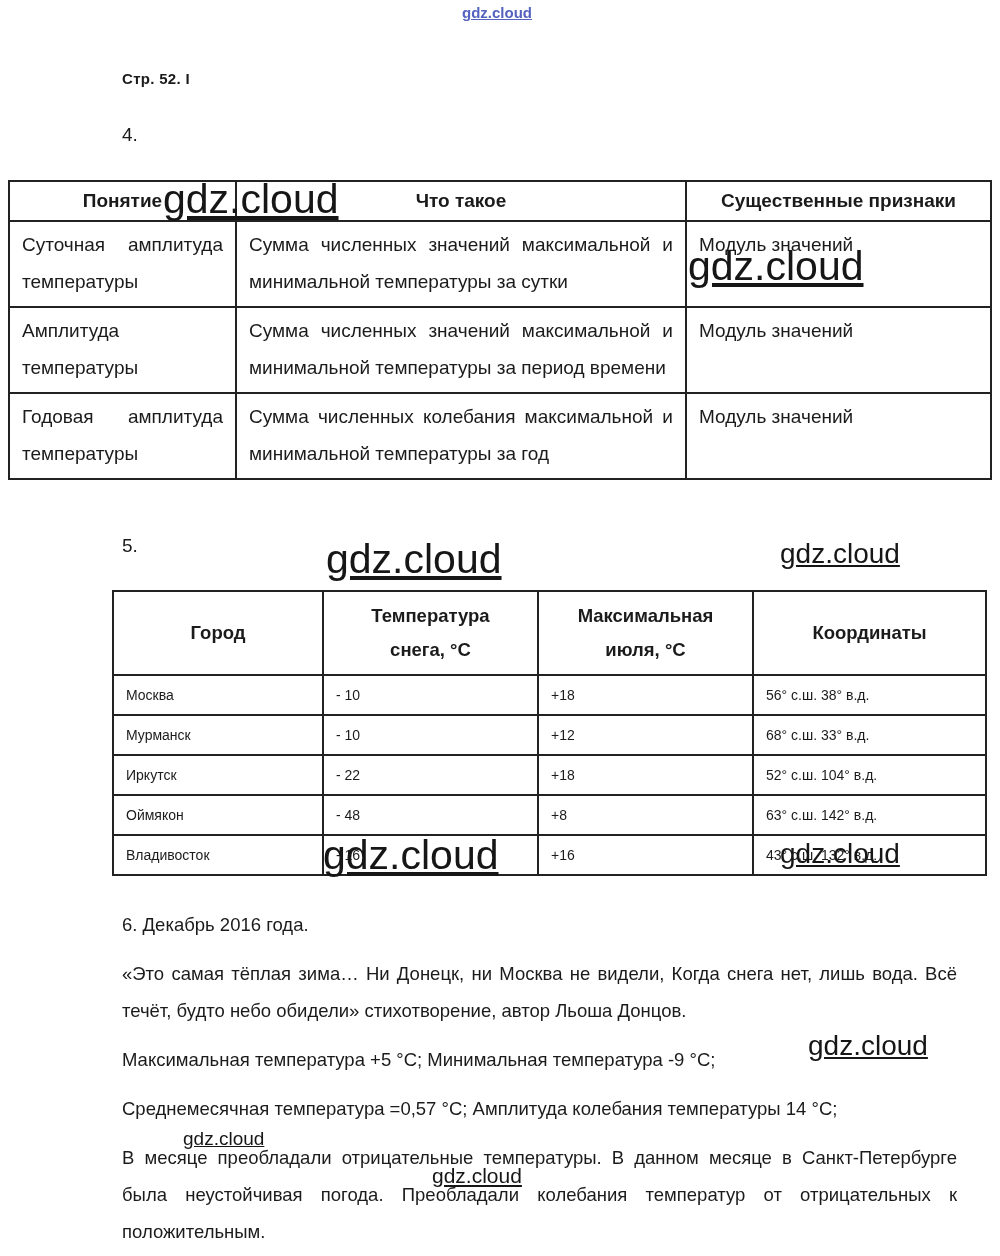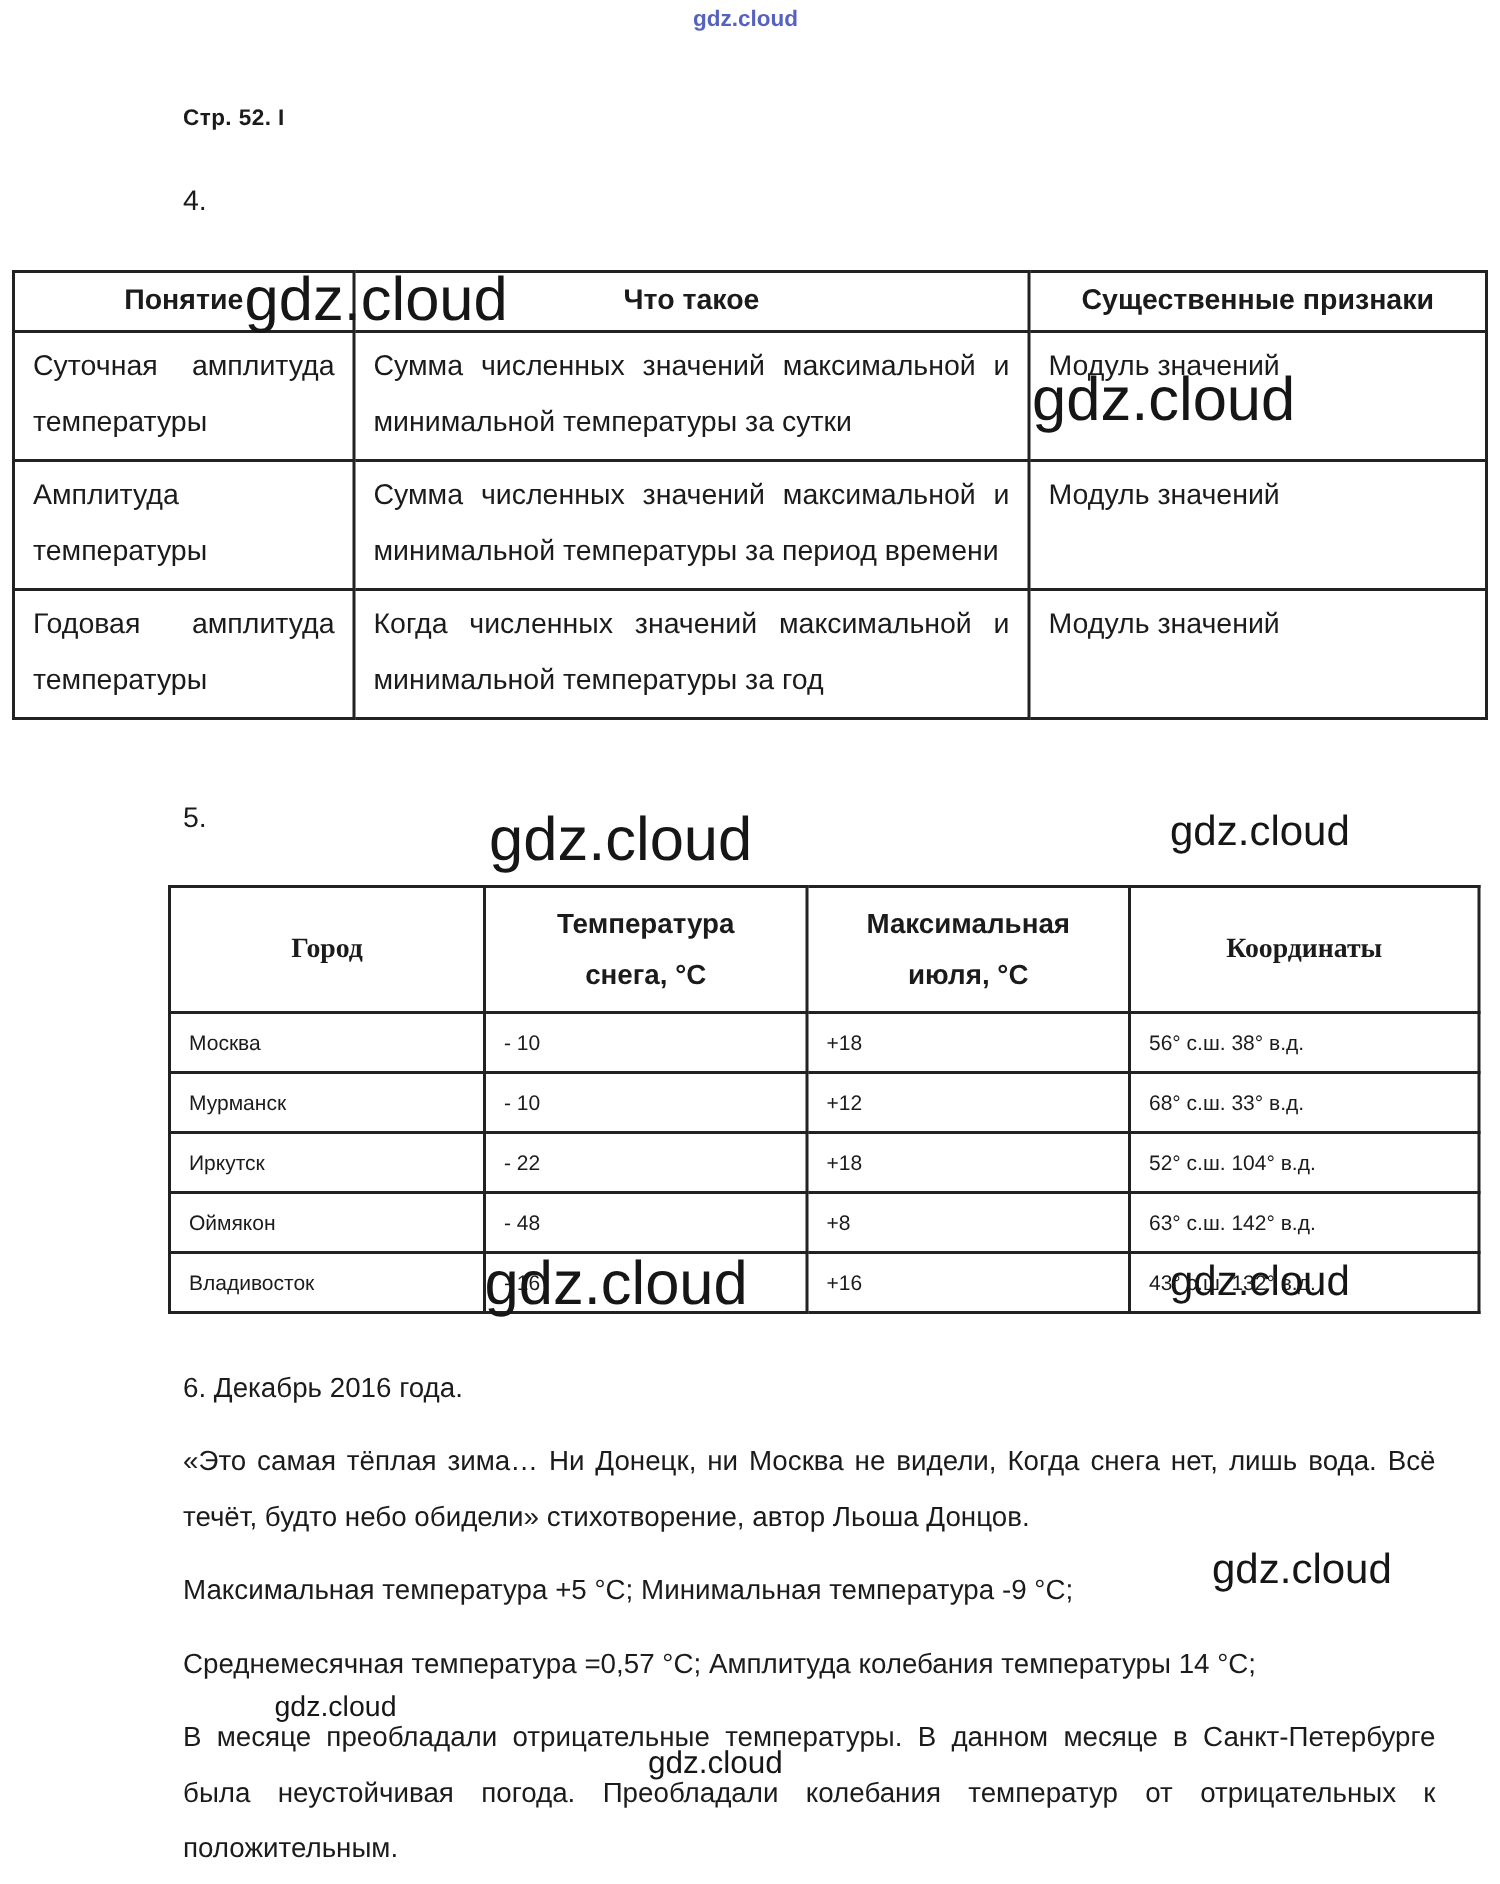--- a/index.html
+++ b/index.html
@@ -37,39 +37,40 @@
     vertical-align: top; text-align: justify;
   }
   .t1 td.c3 { text-align: left; }
 
   
   .t2 { left: 112px; top: 590px; width: 873px; }
   .t2 th {
     font-size: 18.5px; font-weight: 700; text-align: center;
     padding: 7px 26px; line-height: 34px; vertical-align: middle;
   }
-  .t2 th.wide { padding: 7px 10px; font-family: Liberation Serif, serif; }
+  .t2 th.wide { padding: 7px 10px; }
   .t2 td {
     font-size: 14px; padding: 5px 12px; height: 28px;
     vertical-align: middle; text-align: left;
   }
 
   
   .sec6 {
     left: 122px; top: 906px; width: 835px;
     font-size: 18.5px; line-height: 37px;
   }
   .sec6 .s6-heading { margin: 0 0 12px 0; }
   .sec6 p { margin: 0 0 12px 0; text-align: justify; }
 
   
   .wm {
     position: absolute; z-index: 6; white-space: nowrap;
     color: #161616; font-family: "Liberation Sans", sans-serif;
     pointer-events: none;
+    text-decoration: underline;
   }
   .wm-top { color: #5562c0; font-size: 15px; font-weight: 700; }
   .wm-xl { font-size: 41px; font-weight: 500; }
   .wm-md { font-size: 28px; font-weight: 500; }
   .wm-sm { font-size: 19px; font-weight: 500; }
   .wm-sm2 { font-size: 21px; font-weight: 500; }
 </style>
 </head>
 <body>
 
@@ -108,21 +109,21 @@
         <td>Сумма численных значений максимальной и минимальной температуры за сутки</td>
         <td class="c3">Модуль значений</td>
       </tr>
       <tr>
         <td>Амплитуда температуры</td>
         <td>Сумма численных значений максимальной и минимальной температуры за период времени</td>
         <td class="c3">Модуль значений</td>
       </tr>
       <tr>
         <td>Годовая амплитуда температуры</td>
-        <td>Когда численных значений максимальной и минимальной температуры за год</td>
+        <td>Сумма численных колебания максимальной и минимальной температуры за год</td>
         <td class="c3">Модуль значений</td>
       </tr>
     </tbody>
   </table>
 
   <div class="abs sec-num" id="sec5-num">5.</div>
 
   <table class="abs t2">
     <colgroup>
         <col style="width:210px">

